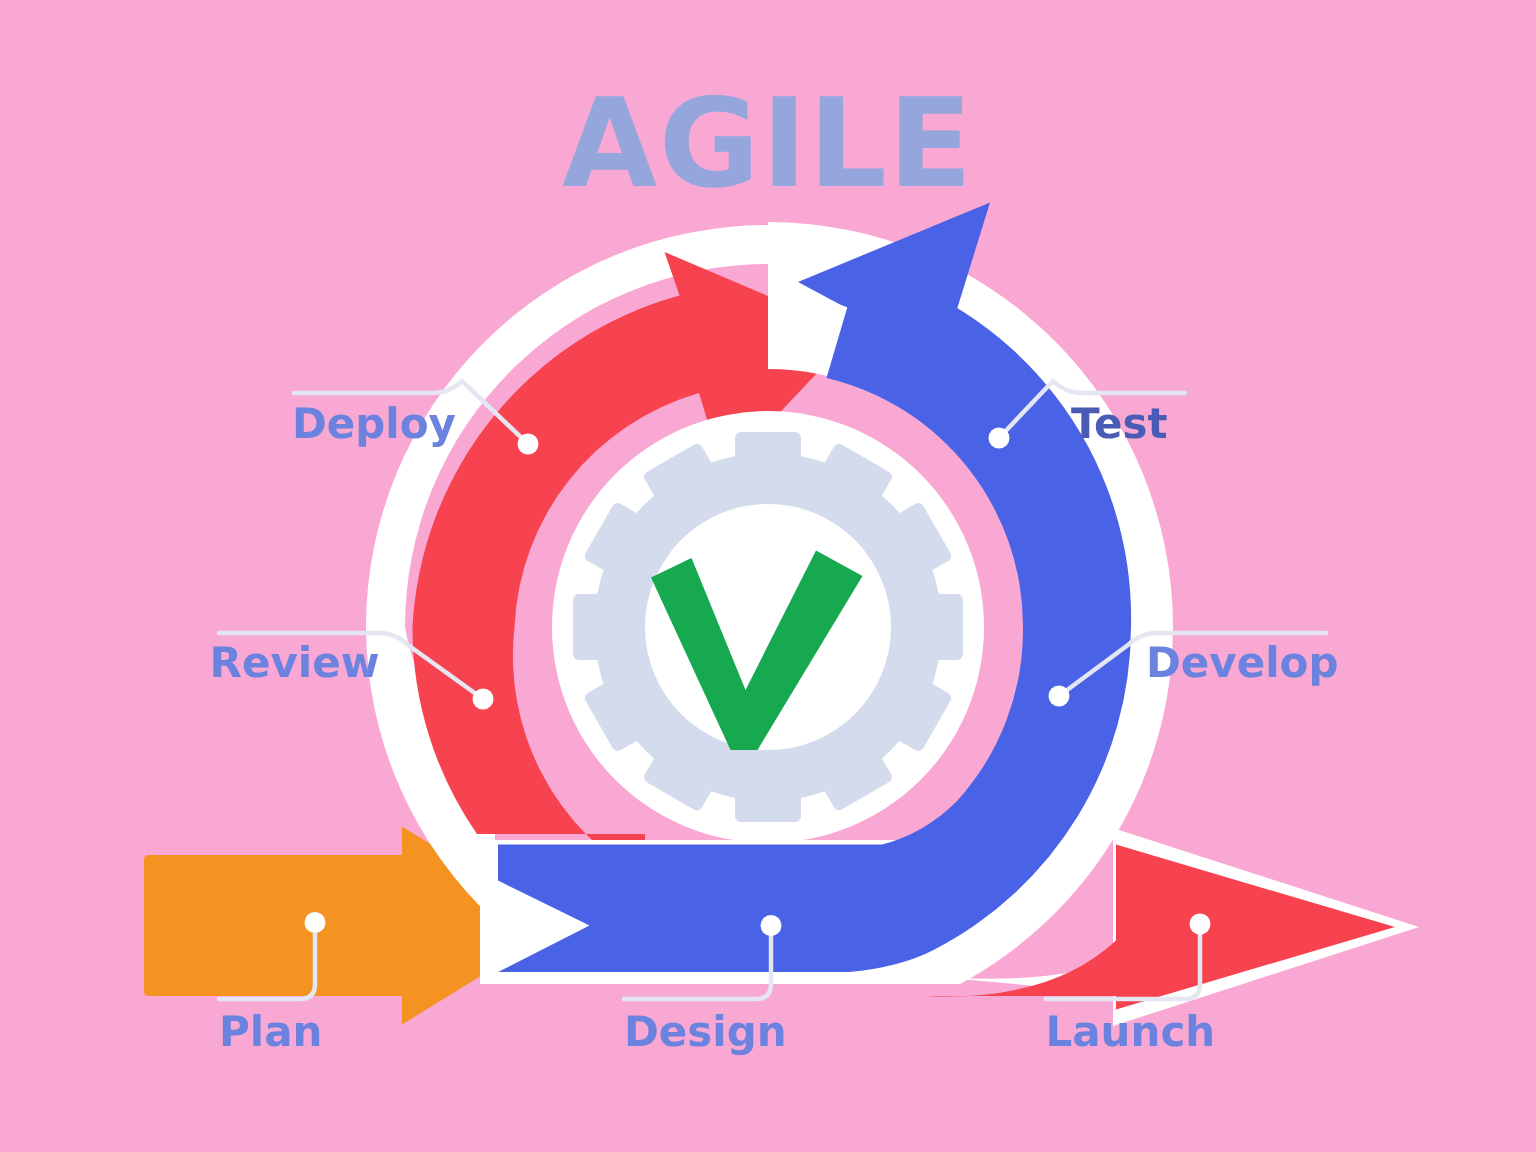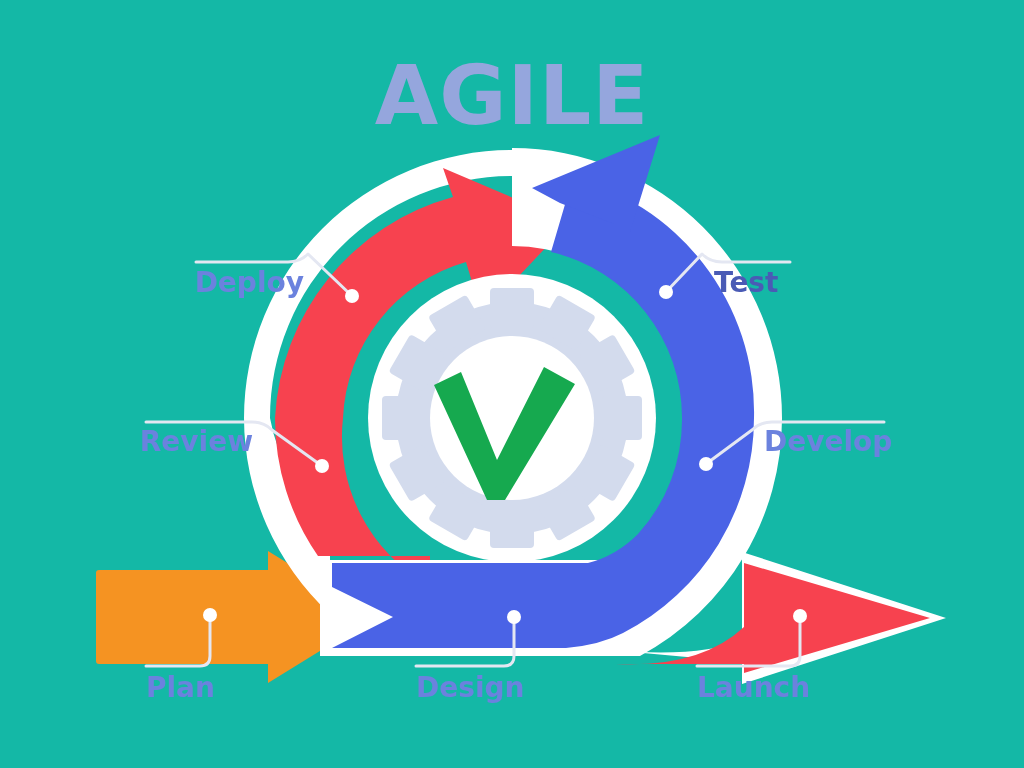--- a/index.html
+++ b/index.html
@@ -11,21 +11,21 @@
   body {
     width: 1024px;
     height: 768px;
     overflow: hidden;
     font-family: "DejaVu Sans", "Liberation Sans", sans-serif;
   }
   #canvas {
     position: relative;
     width: 1024px;
     height: 768px;
-    background: #14b8a6;
+    background: #f9a8d4;
   }
   #diagram {
     position: absolute;
     top: 0;
     left: 0;
     width: 1024px;
     height: 768px;
     display: block;
   }
   .title-text {

